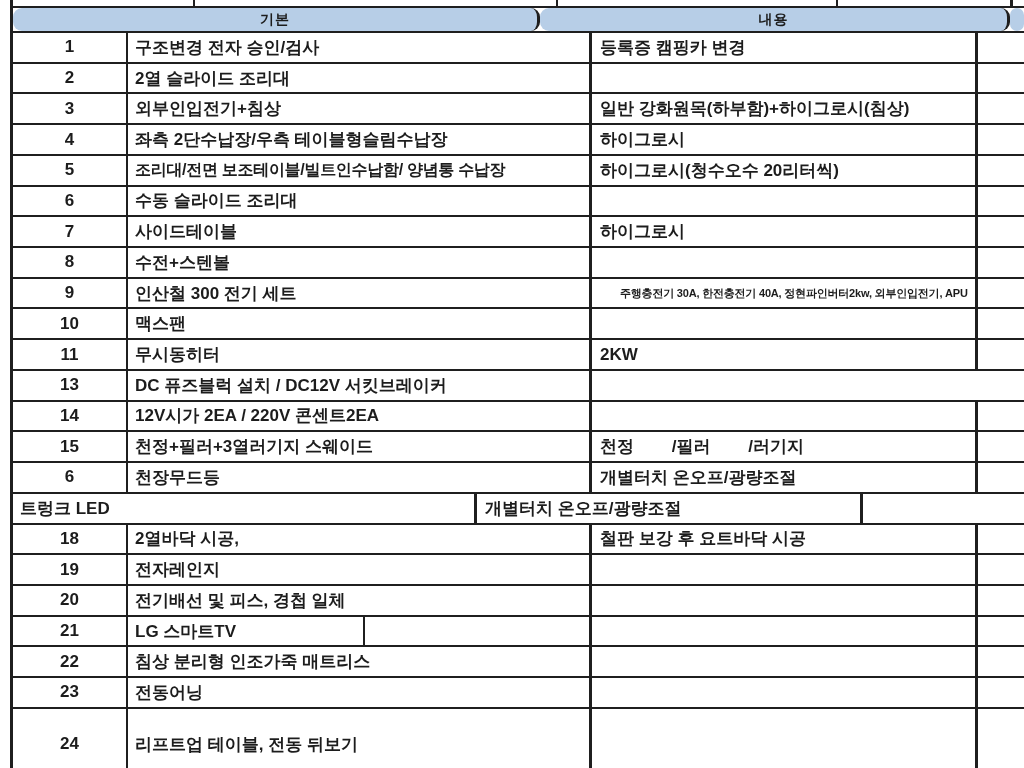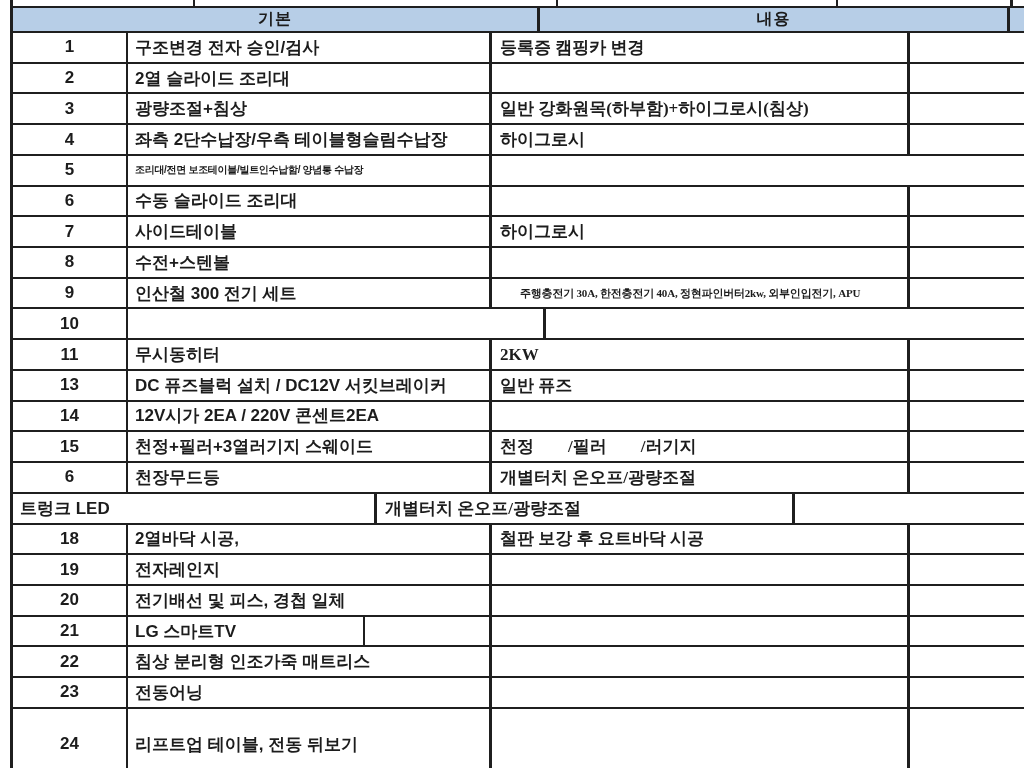--- a/index.html
+++ b/index.html
@@ -26,39 +26,39 @@
   .stub.s4{left:997px;width:3px;}
   
   .hrow{
     display:flex;height:27px;flex:0 0 27px;
     border-top:2px solid var(--line);
     border-bottom:2px solid var(--line);
   }
   .hcell{
     background:var(--header-bg);
     display:flex;align-items:center;justify-content:center;
-    font-weight:bold;font-size:16px;letter-spacing:1px;color:var(--text);
+    font-weight:bold;font-size:14px;letter-spacing:1px;color:var(--text);border-radius:9px;
   }
   .hcell.h-basic{width:527px;border-right:3px solid var(--line);}
   .hcell.h-content{width:470px;border-right:3px solid var(--line);}
   .hcell.h-edge{flex:1;}
   
   .tbody{display:flex;flex-direction:column;flex:1;}
   .trow{
     display:flex;height:var(--rowh);flex:0 0 var(--rowh);
     border-bottom:2px solid var(--line);
     background:#fff;
   }
   .trow:last-child{border-bottom:none;flex:1;}
   .c{display:flex;align-items:center;font-weight:bold;font-size:17px;color:var(--text);overflow:hidden;white-space:pre;}
   .c-no{width:115px;justify-content:center;border-right:2px solid var(--line);}
-  .c-item{width:364px;padding-left:7px;border-right:3px solid var(--line);position:relative;}
-  .c-content{width:418px;padding-left:8px;border-right:3px solid var(--line);font-family:Liberation Serif, serif;}
+  .c-item{width:464px;padding-left:7px;border-right:3px solid var(--line);position:relative;}
+  .c-content{width:386px;padding-left:8px;border-right:3px solid var(--line);}
   .c-edge{flex:1;}
-  .small-item{font-size:10px;letter-spacing:-0.3px;}
+  .small-item{font-size:16px;letter-spacing:-0.3px;}
   .small-content{font-size:11px;letter-spacing:-0.2px;padding-left:28px;}
   .cell-split{position:absolute;top:-1px;bottom:-1px;width:2px;background:var(--line);}
 </style>
 </head>
 <body>
 
 <div class="page">
   <div class="sheet">
 
     <div class="stub-strip">
@@ -84,35 +84,36 @@
 
   <div class="trow">
     <div class="c c-no">2</div>
     <div class="c c-item">2열 슬라이드 조리대</div>
     <div class="c c-content"></div>
     <div class="c c-edge"></div>
   </div>
 
   <div class="trow">
     <div class="c c-no">3</div>
-    <div class="c c-item">광량조절+침상</div>
+    <div class="c c-item">외부인입전기+침상</div>
     <div class="c c-content">일반 강화원목(하부함)+하이그로시(침상)</div>
     <div class="c c-edge"></div>
   </div>
 
   <div class="trow">
     <div class="c c-no">4</div>
     <div class="c c-item">좌측 2단수납장/우측 테이블형슬림수납장</div>
     <div class="c c-content">하이그로시</div>
     <div class="c c-edge"></div>
   </div>
 
   <div class="trow">
     <div class="c c-no">5</div>
     <div class="c c-item small-item">조리대/전면 보조테이블/빌트인수납함/ 양념통 수납장</div>
+    <div class="c c-content">하이그로시(청수오수 20리터씩)</div>
     <div class="c c-edge"></div>
   </div>
 
   <div class="trow">
     <div class="c c-no">6</div>
     <div class="c c-item">수동 슬라이드 조리대</div>
     <div class="c c-content"></div>
     <div class="c c-edge"></div>
   </div>
 
@@ -132,36 +133,36 @@
 
   <div class="trow">
     <div class="c c-no">9</div>
     <div class="c c-item">인산철 300 전기 세트</div>
     <div class="c c-content small-content">주행충전기 30A, 한전충전기 40A, 정현파인버터2kw, 외부인입전기, APU</div>
     <div class="c c-edge"></div>
   </div>
 
   <div class="trow">
     <div class="c c-no">10</div>
+    <div class="c c-item">맥스팬</div>
     <div class="c c-content"></div>
     <div class="c c-edge"></div>
   </div>
 
   <div class="trow">
     <div class="c c-no">11</div>
     <div class="c c-item">무시동히터</div>
     <div class="c c-content">2KW</div>
     <div class="c c-edge"></div>
   </div>
 
 
   <div class="trow">
     <div class="c c-no">13</div>
     <div class="c c-item">DC 퓨즈블럭 설치 / DC12V 서킷브레이커</div>
-    <div class="c c-content">일반 퓨즈</div>
     <div class="c c-edge"></div>
   </div>
 
   <div class="trow">
     <div class="c c-no">14</div>
     <div class="c c-item">12V시가 2EA / 220V 콘센트2EA</div>
     <div class="c c-content"></div>
     <div class="c c-edge"></div>
   </div>
 

